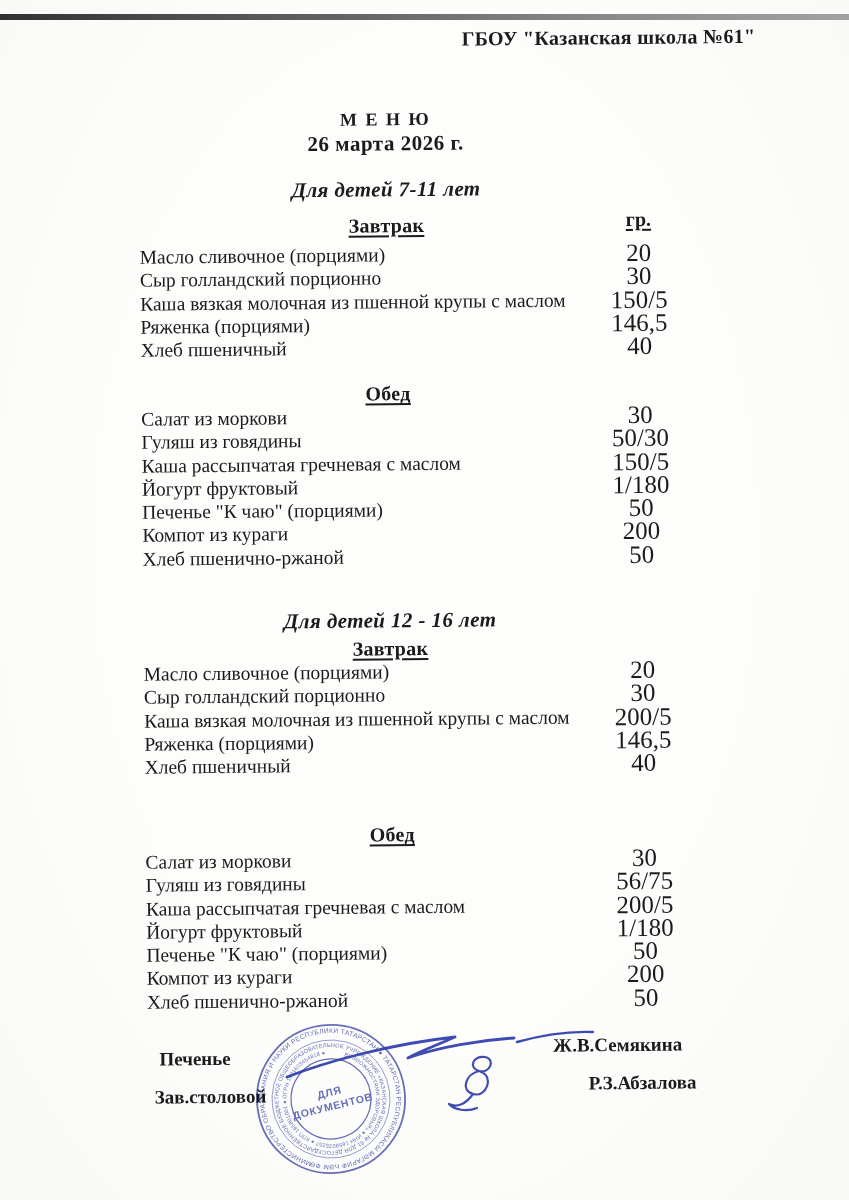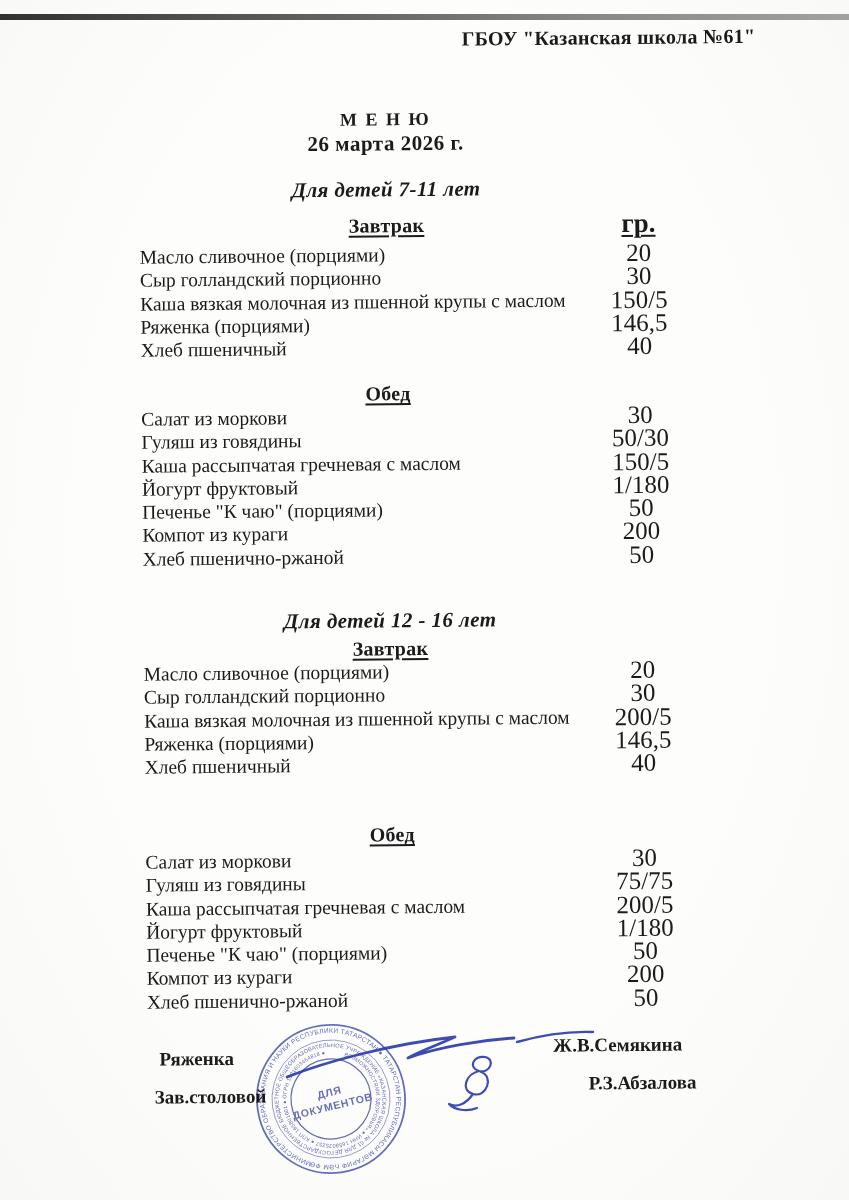--- a/index.html
+++ b/index.html
@@ -19,21 +19,21 @@
   .col{position:absolute;left:143px;width:494px;}
   .center{text-align:center;}
   .title-block{top:109px;}
   .menu-title{font-size:18px;font-weight:bold;letter-spacing:2px;}
   .menu-date{font-size:21px;font-weight:bold;margin-top:1px;letter-spacing:.5px;}
   .group-heading{font-size:21px;font-weight:bold;font-style:italic;letter-spacing:.4px;}
   .meal-head{position:absolute;left:143px;width:494px;text-align:center;}
   .meal-name{font-size:20px;font-weight:bold;text-decoration:underline;text-underline-offset:3px;text-decoration-thickness:1.5px;letter-spacing:.3px;margin-top:38px;}
   .unit{
     position:absolute;right:-52px;top:-4px;width:94px;text-align:center;
-    font-size:27px;font-weight:bold;text-decoration:underline;
+    font-size:20px;font-weight:bold;text-decoration:underline;
     text-underline-offset:3px;text-decoration-thickness:1.5px;
   }
   .rows{position:absolute;left:143px;width:494px;}
   .row{position:relative;height:23.3px;}
   .row .nm{font-size:19.5px;white-space:nowrap;}
   .row .val{position:absolute;right:-52px;top:-3px;width:94px;text-align:center;font-size:25px;}
   .sig-label{position:absolute;font-size:19px;font-weight:bold;white-space:nowrap;}
   .sig-name{position:absolute;font-size:19px;font-weight:bold;white-space:nowrap;}
   .stamp{position:absolute;left:245px;top:1013px;mix-blend-mode:multiply;opacity:.85;}
   .stamp .ring-circle{fill:none;stroke:#4b55ad;}
@@ -101,29 +101,29 @@
       <div class="row"><span class="nm">Каша вязкая молочная из пшенной крупы с маслом</span><span class="val">200/5</span></div>
       <div class="row"><span class="nm">Ряженка (порциями)</span><span class="val">146,5</span></div>
       <div class="row"><span class="nm">Хлеб пшеничный</span><span class="val">40</span></div>
     </div>
 
     <div class="meal-head" style="top:823px">
       <span class="meal-name">Обед</span>
     </div>
     <div class="rows" style="top:849px">
       <div class="row"><span class="nm">Салат из моркови</span><span class="val">30</span></div>
-      <div class="row"><span class="nm">Гуляш из говядины</span><span class="val">75/75</span></div>
+      <div class="row"><span class="nm">Гуляш из говядины</span><span class="val">56/75</span></div>
       <div class="row"><span class="nm">Каша рассыпчатая гречневая с маслом</span><span class="val">200/5</span></div>
       <div class="row"><span class="nm">Йогурт фруктовый</span><span class="val">1/180</span></div>
       <div class="row"><span class="nm">Печенье "К чаю" (порциями)</span><span class="val">50</span></div>
       <div class="row"><span class="nm">Компот из кураги</span><span class="val">200</span></div>
       <div class="row"><span class="nm">Хлеб пшенично-ржаной</span><span class="val">50</span></div>
     </div>
 
-    <div class="sig-label" style="left:155px;top:1046px">Ряженка</div>
+    <div class="sig-label" style="left:155px;top:1046px">Печенье</div>
     <div class="sig-name" style="left:549px;top:1036px">Ж.В.Семякина</div>
     <div class="sig-label" style="left:150px;top:1084px">Зав.столовой</div>
     <div class="sig-name" style="left:584px;top:1074px">Р.З.Абзалова</div>
   </div>
 
   <svg class="stamp" width="172" height="172" viewBox="0 0 172 172">
     <g transform="rotate(-8 86 86)">
       <circle class="ring-circle c1" cx="86" cy="86" r="74"></circle>
       <circle class="ring-circle c2" cx="86" cy="86" r="59"></circle>
       <circle class="ring-circle c3" cx="86" cy="86" r="40"></circle>

